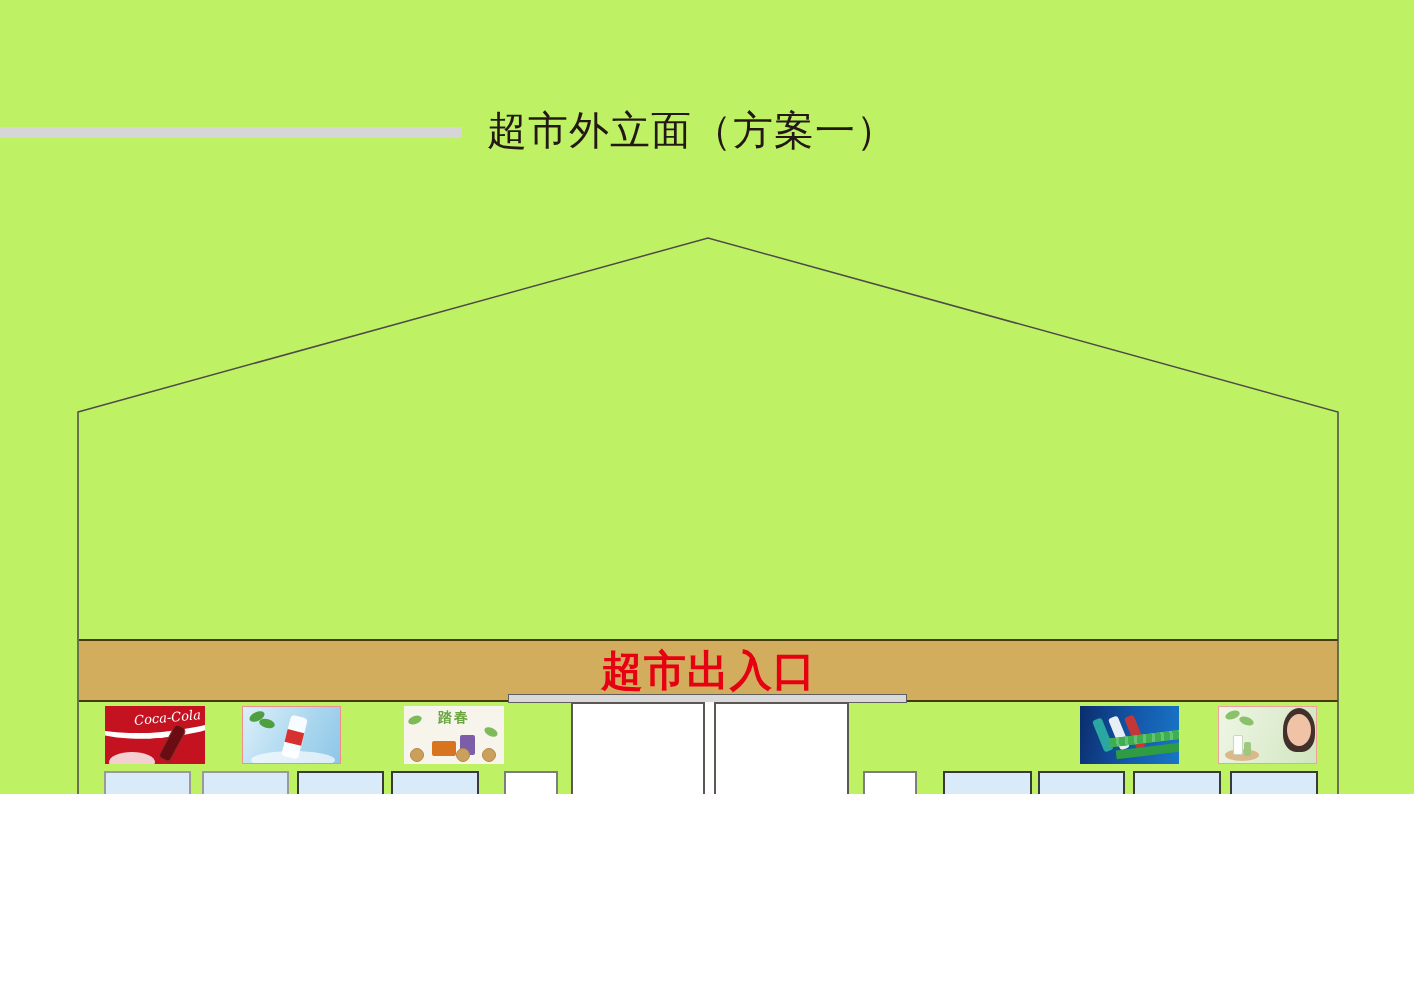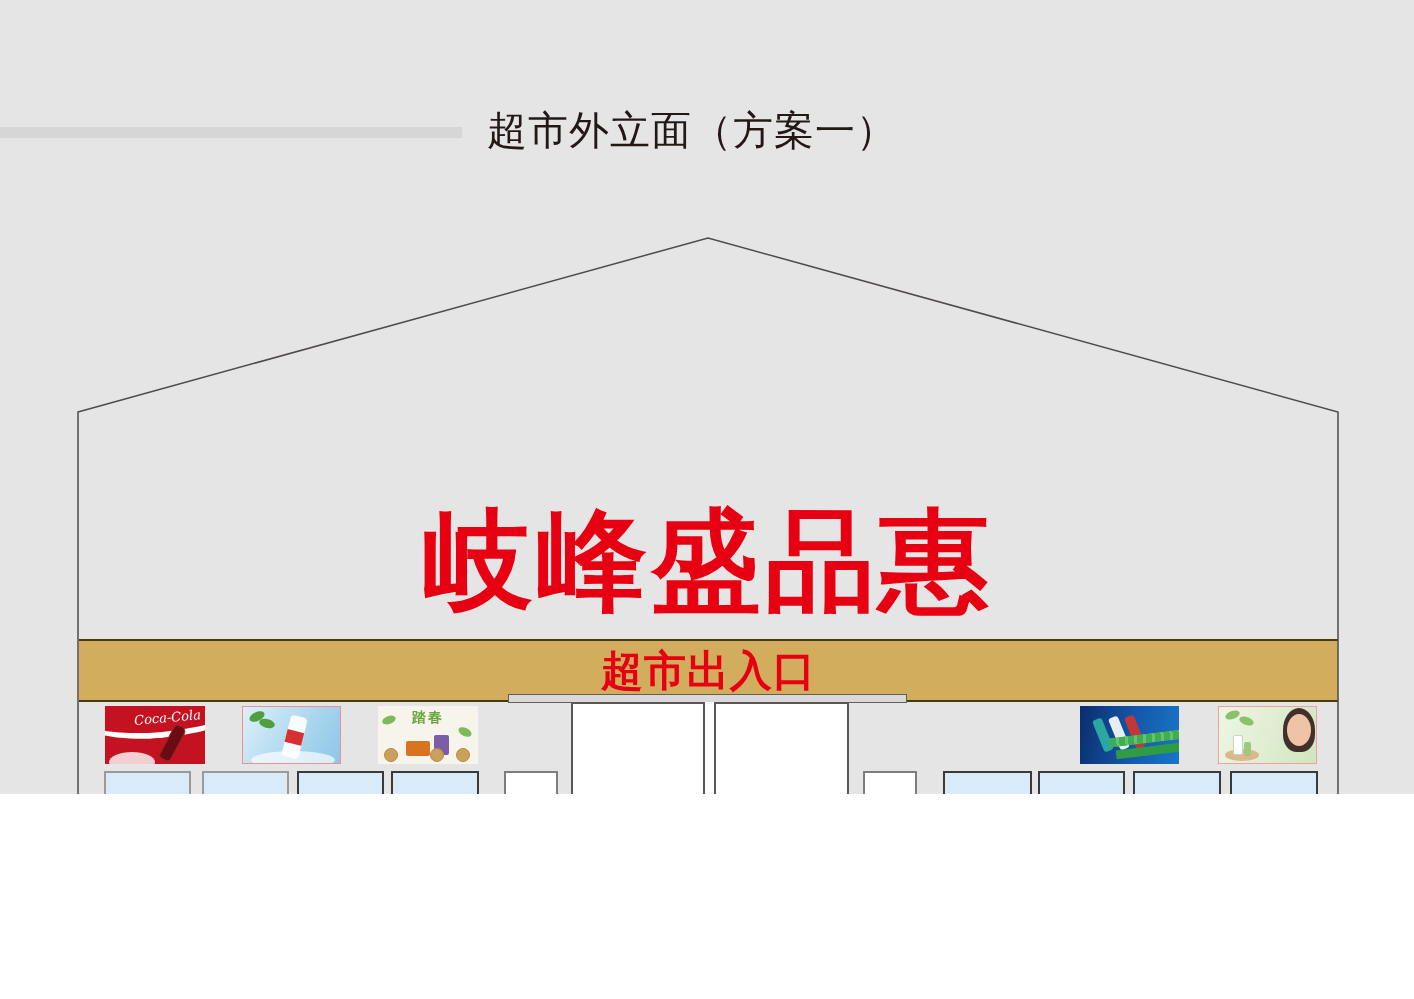--- a/index.html
+++ b/index.html
@@ -1,16 +1,16 @@
 <!DOCTYPE html>
 <html><head>
 <meta charset="utf-8">
 <style>
   html,body{margin:0;padding:0;background:#fff;}
-  .page{position:relative;width:1414px;height:794px;background:#e5e5e5;overflow:hidden;
+  .page{position:relative;width:1414px;height:794px;background:#bef264;overflow:hidden;
         font-family:"Liberation Sans",sans-serif;}
 
   
   .title-rule{position:absolute;left:0;top:127px;width:462px;height:11px;background:#d6d6d6;}
   .page-title{position:absolute;left:487px;top:104px;font-size:40px;line-height:52px;
               color:#231815;letter-spacing:1px;white-space:nowrap;}
 
   
   .sign{position:absolute;left:78px;top:506px;width:1260px;height:115px;
         display:flex;align-items:flex-start;justify-content:center;
@@ -60,21 +60,21 @@
 
   .ad.water{background:linear-gradient(120deg,#dcf0fa 0%,#a9d6ee 60%,#8ec6e8 100%);
             border:1px solid #f08f8f;}
   .water-leaf{position:absolute;width:16px;height:9px;background:#4f9e3f;border-radius:50%;}
   .water-bottle{position:absolute;left:42px;top:8px;width:17px;height:42px;background:#f6fcff;
                 border:1px solid #bcd8ea;border-radius:5px;transform:rotate(14deg);}
   .water-label{margin-top:15px;height:13px;background:#d63030;}
   .water-splash{position:absolute;left:8px;bottom:-6px;width:84px;height:18px;background:#ffffffaa;
                 border-radius:50%;}
 
-  .ad.pastry{background:#f7f4ec;}
+  .ad.pastry{background:#f7f4ec;margin-left:26px;}
   .pastry-title{position:absolute;left:0;right:0;top:3px;text-align:center;color:#6aa53f;
                 font-size:14px;font-weight:bold;letter-spacing:2px;}
   .pastry-leaf{position:absolute;width:14px;height:8px;background:#7fba5a;border-radius:50%;}
   .pastry-box{position:absolute;left:28px;bottom:8px;width:24px;height:15px;background:#d8731f;
               border-radius:2px;}
   .pastry-pack{position:absolute;left:56px;bottom:9px;width:15px;height:20px;background:#7b5ea7;
                border-radius:2px;}
   .pastry-cookie{position:absolute;bottom:2px;width:12px;height:12px;background:#caa05a;
                  border-radius:50%;border:1px solid #b4884a;}
 
@@ -124,21 +124,20 @@
 <div class="page">
 
   <div class="title-rule"></div>
   <div class="page-title">超市外立面（方案一）</div>
 
   <div class="band">
     <span class="band-label">超市出入口</span>
   </div>
 
   <div class="sign">
-      <span class="sign-red">岐峰盛品惠</span>
     </div>
 
   <div class="base-strip"></div>
 
   <div class="ad cola" style="left:105px;">
     <div class="cola-wave"></div>
     <div class="cola-script">Coca-Cola</div>
     <div class="cola-bottle"></div>
     <div class="cola-ice"></div>
   </div>

